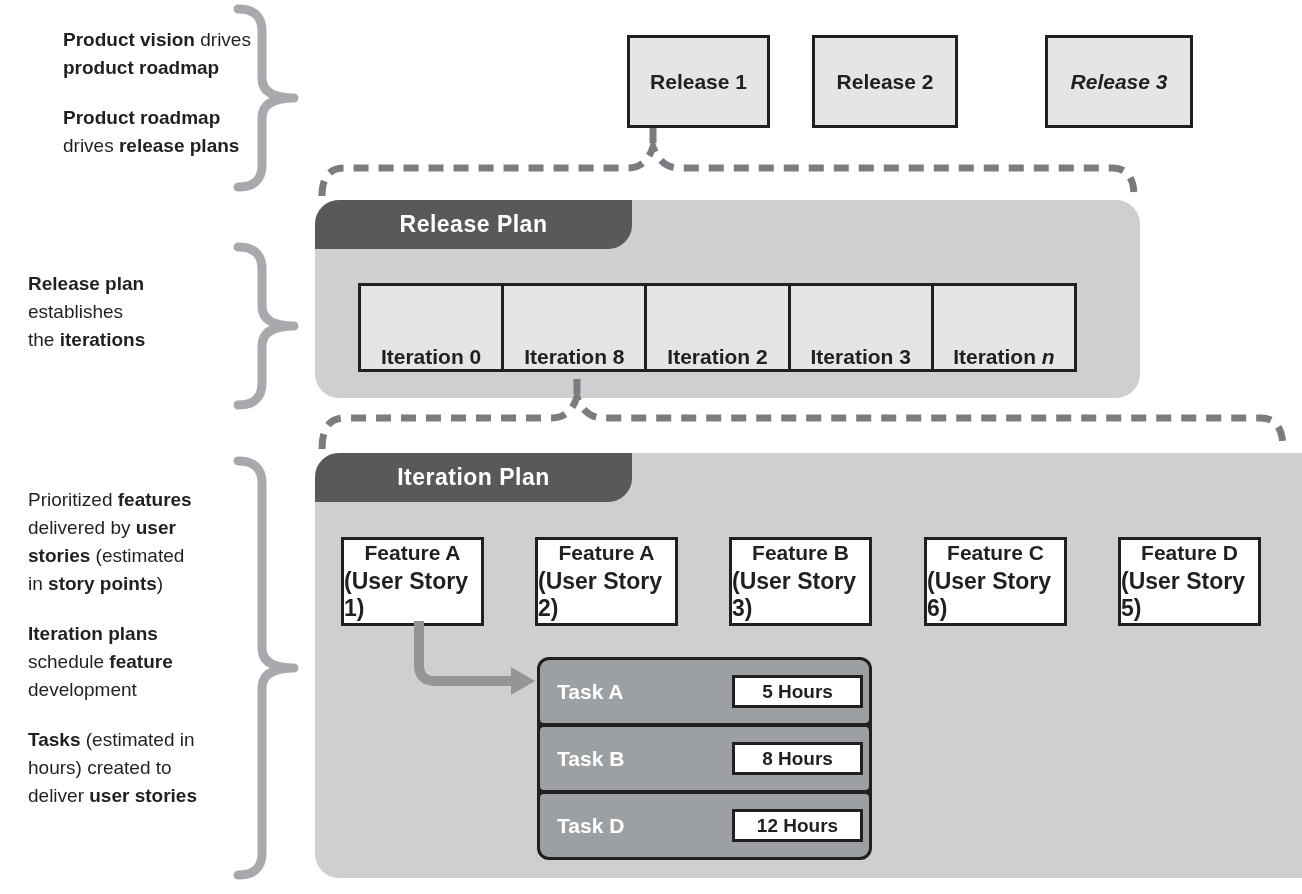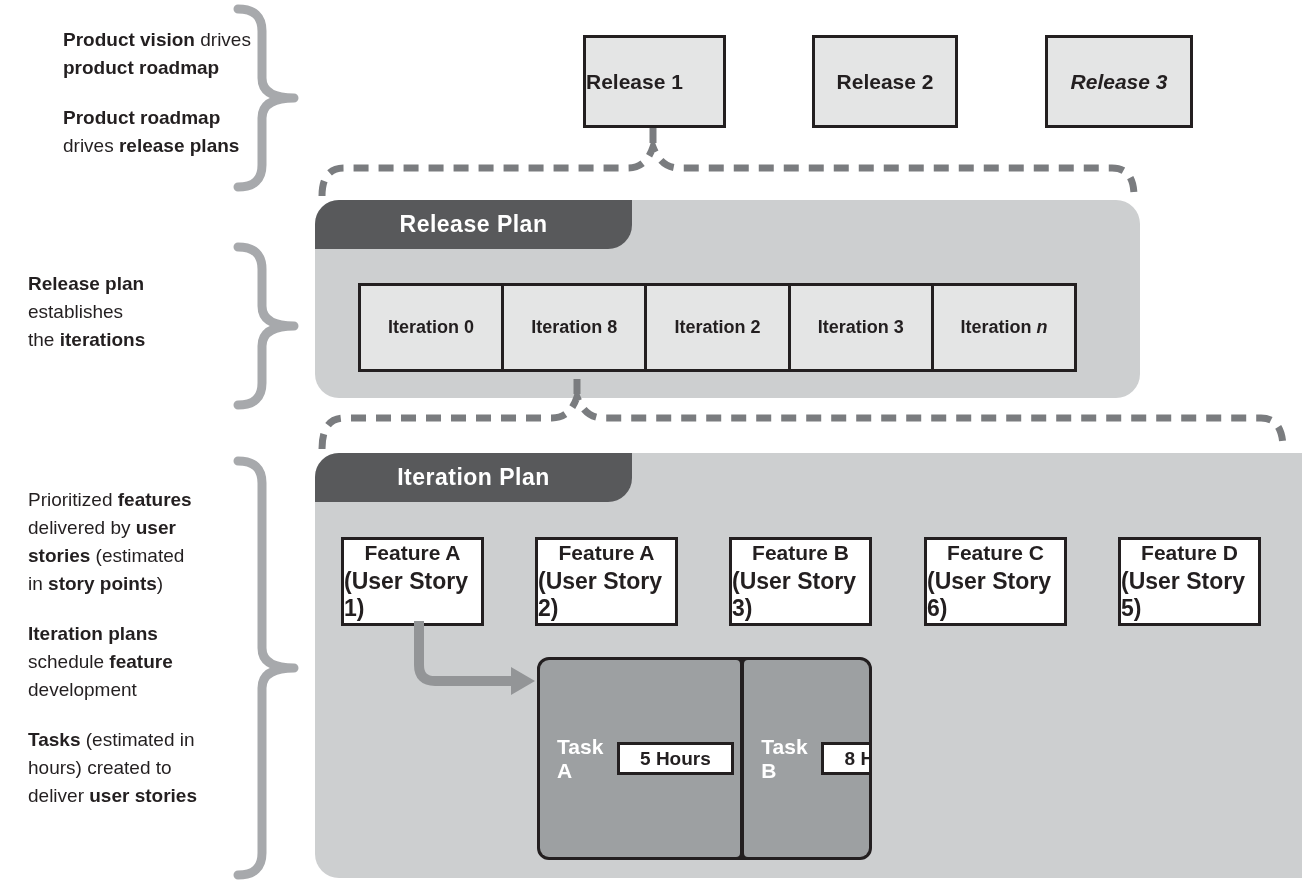--- a/index.html
+++ b/index.html
@@ -17,59 +17,59 @@
 
   .brace-path { fill:none; stroke:var(--brace); stroke-width:9; stroke-linecap:round; stroke-linejoin:round; }
   .dash-path  { fill:none; stroke:var(--dashed); stroke-width:7; stroke-dasharray:15 10; }
 
   
   .release-box {
     position:absolute; box-sizing:border-box; background:var(--box-fill);
     border:3px solid var(--ink); display:flex; align-items:center; justify-content:center;
     font-weight:700; font-size:21px;
   }
-  .release-stacked { display:flex; flex-direction:column; align-items:flex-start; justify-content:flex-start; }
+  .release-stacked { display:flex; flex-direction:column; align-items:center; justify-content:flex-start;margin-left:44px; }
   .release-stacked .band-top    { height:26px; border-bottom:3px solid var(--ink); }
   .release-stacked .band-mid    { height:29px; display:flex; align-items:center; justify-content:center; }
   .release-stacked .band-bottom { height:26px; border-top:3px solid var(--ink); }
 
   
   .panel { position:absolute; background:var(--panel); border-radius:24px; }
   .panel-tab {
     position:absolute; left:0; top:0; width:317px; height:49px; background:var(--dark-header);
     border-radius:24px 0 24px 0; display:flex; align-items:center; justify-content:center;
     color:#fff; font-weight:700; font-size:23px; letter-spacing:0.5px;
   }
 
   
   .iter-row {
     position:absolute; left:43px; top:83px; width:719px; height:89px; box-sizing:border-box;
     border:3px solid var(--ink); display:flex;
   }
   .iter-cell {
-    flex:1; background:var(--box-fill); display:flex; align-items:center; justify-content:center;
-    font-weight:700; font-size:18px;
+    flex:1; background:var(--box-fill); display:flex; align-items:flex-end; justify-content:center;
+    font-weight:700; font-size:21px;
   }
   .iter-cell + .iter-cell { border-left:3px solid var(--ink); }
   .iter-cell i { font-style:italic; }
 
   
   .feature-box {
     position:absolute; top:84px; width:143px; height:89px; box-sizing:border-box;
     background:#fff; border:3px solid var(--ink);
     display:flex; flex-direction:column; align-items:center; justify-content:center; gap:3px;
   }
   .feature-name  { font-weight:700; font-size:21px; }
   .feature-story { font-weight:700; font-size:23px; }
 
   
   .task-table {
     position:absolute; left:222px; top:204px; width:335px; height:203px; box-sizing:border-box;
     background:var(--ink); border:3px solid var(--ink); border-radius:12px; overflow:hidden;
-    display:flex; gap:4px;
+    display:flex; flex-direction:column; gap:4px;
   }
   .task-row {
     flex:1; background:var(--task-row); display:flex; align-items:center;
     justify-content:space-between; padding:0 6px 0 17px; border-radius:4px;
   }
   .task-name { color:#fff; font-weight:700; font-size:21px; }
   .hours-box {
     width:131px; height:33px; box-sizing:border-box; background:#fff; border:3px solid var(--ink);
     display:flex; align-items:center; justify-content:center; font-weight:700; font-size:19px;
   }

